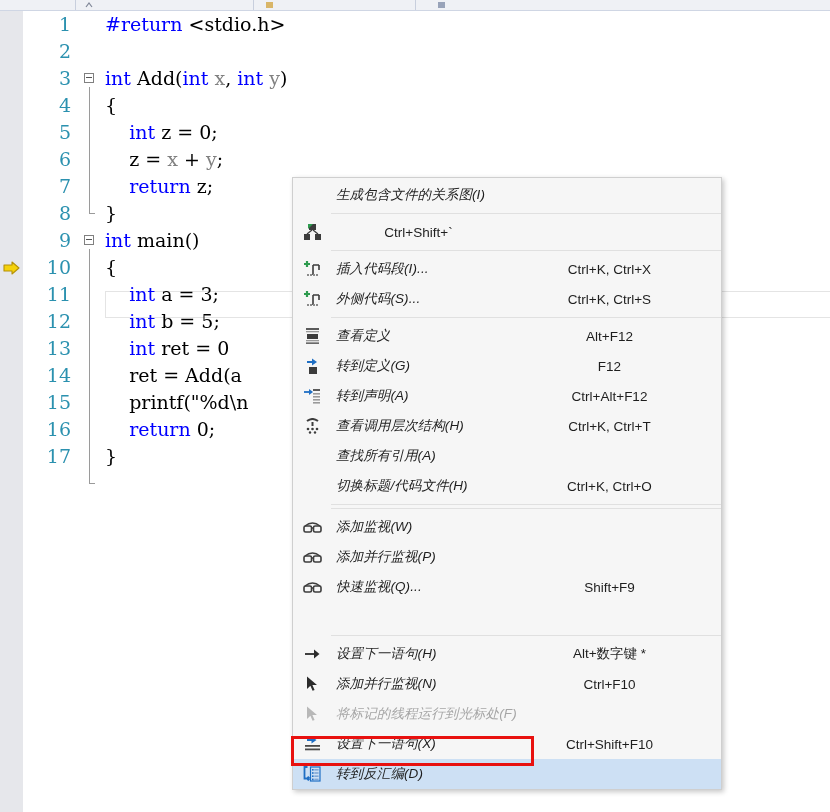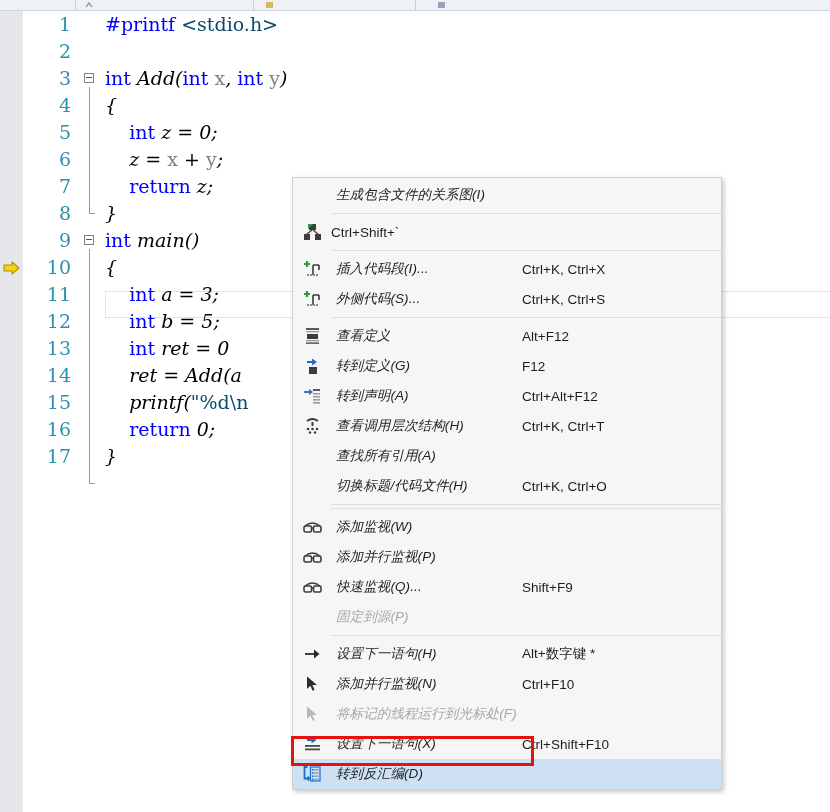--- a/index.html
+++ b/index.html
@@ -88,23 +88,23 @@
     position: absolute;
     left: 82px;
     top: 0;
     white-space: pre;
     color: #000000;
   }
 
   
   .kw   { color: #0000ff; }
   .pp   { color: #0000ff; }
-  .str  { color: #0c4a6e; }
+  .str  { color: #000000; }
   .idd  { color: #808080; }
-  .plain{ color: #000000; font-style: italic; }
+  .plain{ color: #000000; }
 
   
   .fold-box {
     position: absolute;
     left: 61px;
     top: 8px;
     width: 10px; height: 10px;
     border: 1px solid #808080;
     background: #ffffff;
     box-sizing: border-box;
@@ -192,20 +192,21 @@
     white-space: nowrap;
     letter-spacing: 0.1px;
     font-style: italic;
   }
   .mi-shortcut {
     width: 175px;
     min-width: 175px;
     white-space: nowrap;
     color: #1e1e1e;
     font-size: 13.5px;
+    text-align: center;
   }
   .mi-submenu {
     width: 24px;
     min-width: 24px;
     display: flex;
     align-items: center;
     justify-content: center;
   }
   .mi-sep {
     height: 1px;
@@ -270,21 +271,21 @@
       <div class="guide" style="top:76px;height:126px;"></div>
       <div class="guide-foot" style="top:202px;"></div>
 
       <div class="fold-box" style="top:224px;"></div>
       <div class="guide" style="top:238px;height:234px;"></div>
       <div class="guide-foot" style="top:472px;"></div>
 
       <div class="current-line-box" style="top:280px;"></div>
 
       <div id="code-lines">
-          <div class="code-line"><span class="ln">1</span><span class="code-text"><span class="pp">#printf </span><span class="str">&lt;stdio.h&gt;</span></span></div>
+          <div class="code-line"><span class="ln">1</span><span class="code-text"><span class="pp">#return </span><span class="str">&lt;stdio.h&gt;</span></span></div>
           <div class="code-line"><span class="ln">2</span><span class="code-text"></span></div>
           <div class="code-line"><span class="ln">3</span><span class="code-text"><span class="kw">int </span><span class="plain">Add(</span><span class="kw">int </span><span class="idd">x</span><span class="plain">, </span><span class="kw">int </span><span class="idd">y</span><span class="plain">)</span></span></div>
           <div class="code-line"><span class="ln">4</span><span class="code-text"><span class="plain">{</span></span></div>
           <div class="code-line"><span class="ln">5</span><span class="code-text"><span class="plain">    </span><span class="kw">int </span><span class="plain">z = 0;</span></span></div>
           <div class="code-line"><span class="ln">6</span><span class="code-text"><span class="plain">    z = </span><span class="idd">x</span><span class="plain"> + </span><span class="idd">y</span><span class="plain">;</span></span></div>
           <div class="code-line"><span class="ln">7</span><span class="code-text"><span class="plain">    </span><span class="kw">return </span><span class="plain">z;</span></span></div>
           <div class="code-line"><span class="ln">8</span><span class="code-text"><span class="plain">}</span></span></div>
           <div class="code-line"><span class="ln">9</span><span class="code-text"><span class="kw">int </span><span class="plain">main()</span></span></div>
           <div class="code-line"><span class="ln">10</span><span class="code-text"><span class="plain">{</span></span></div>
           <div class="code-line"><span class="ln">11</span><span class="code-text"><span class="plain">    </span><span class="kw">int </span><span class="plain">a = 3;</span></span></div>
@@ -457,21 +458,20 @@
             <rect x="10.5" y="6" width="7.5" height="6" rx="1.6" fill="none" stroke="#3c3c3c" stroke-width="1.6"></rect>
             <path d="M8.5 8 L10.5 8" stroke="#3c3c3c" stroke-width="1.4"></path>
           </svg>
         </span>
         <span class="mi-label">快速监视(Q)...</span>
         <span class="mi-shortcut">Shift+F9</span>
         <span class="mi-submenu"></span>
       </div>
       <div class="mi disabled">
         <span class="mi-icon"></span>
-        <span class="mi-label">固定到源(P)</span>
         <span class="mi-shortcut"></span>
         <span class="mi-submenu"></span>
       </div>
       <div class="mi-sep"></div>
       <div class="mi">
         <span class="mi-icon">
           <svg width="17" height="14" viewBox="0 0 17 14">
             <path d="M1 7 L13 7" stroke="#2b2b2b" stroke-width="1.8"></path>
             <path d="M10 2.5 L15.5 7 L10 11.5 Z" fill="#2b2b2b"></path>
           </svg>

